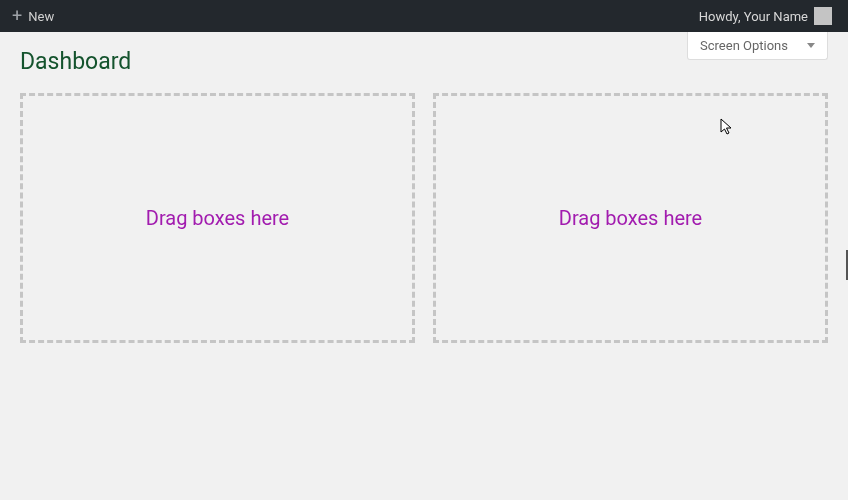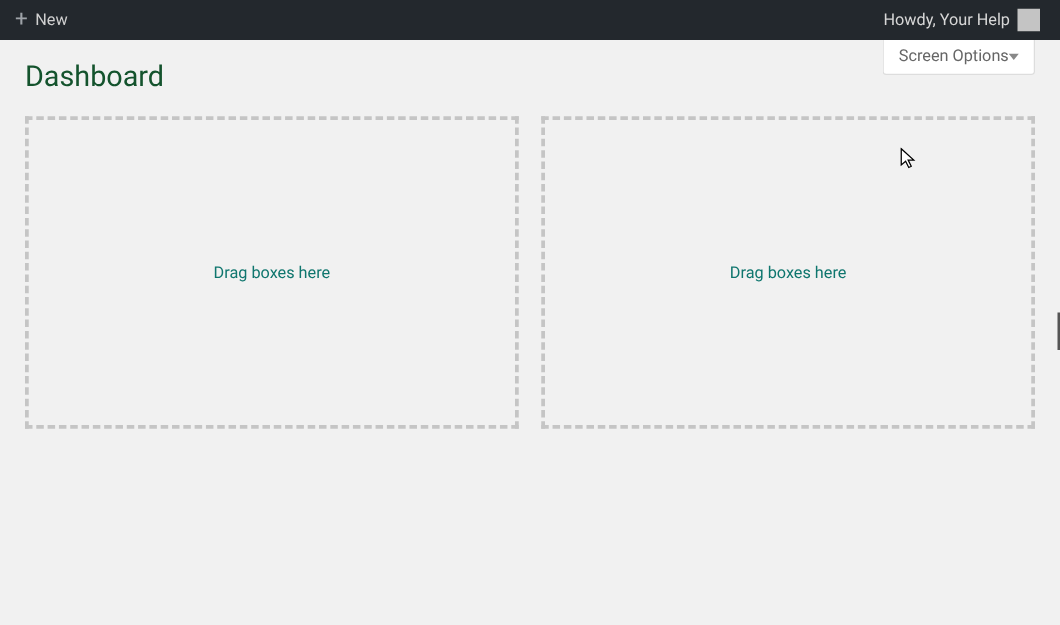--- a/index.html
+++ b/index.html
@@ -68,21 +68,21 @@
     .screen-meta-btn {
       background: #fff;
       border: 1px solid #ddd;
       border-top: none;
       border-radius: 0 0 3px 3px;
       padding: 3px 12px 4px 12px;
       font-size: 13px;
       color: #666;
       display: flex;
       align-items: center;
-      gap: 0;
+      gap: 19px;
       cursor: pointer;
       height: 28px;
     }
     .caret-down {
       width: 0; height: 0;
       border-left: 4px solid transparent;
       border-right: 4px solid transparent;
       border-top: 5px solid #888;
       display: inline-block;
     }
@@ -100,22 +100,22 @@
     .drop-zone {
       flex: 1;
       border: 3px dashed #c5c5c5;
       min-height: 250px;
       display: flex;
       align-items: center;
       justify-content: center;
       background: transparent;
     }
     .drop-zone-text {
-      color: #0f766e;
-      font-size: 13px;
+      color: #a21caf;
+      font-size: 20px;
     }
     .cursor {
       position: absolute;
       left: 720px;
       top: 118px;
       pointer-events: none;
     }
     .cursor svg { display: block; }
     .right-edge {
       position: absolute;
@@ -131,21 +131,21 @@
 
 <div class="admin-bar">
   <div class="admin-bar-left">
     <div class="admin-bar-item">
       <span class="plus-icon">+</span>
       <span>New</span>
     </div>
   </div>
   <div class="admin-bar-right">
     <div class="admin-bar-item">
-      <span class="howdy">Howdy, Your Help</span>
+      <span class="howdy">Howdy, Your Name</span>
       <span class="avatar"></span>
     </div>
   </div>
 </div>
 
 <div class="content-wrap">
 
   <div class="screen-meta-links">
     <div class="screen-meta-btn">
       <span>Screen Options</span>

